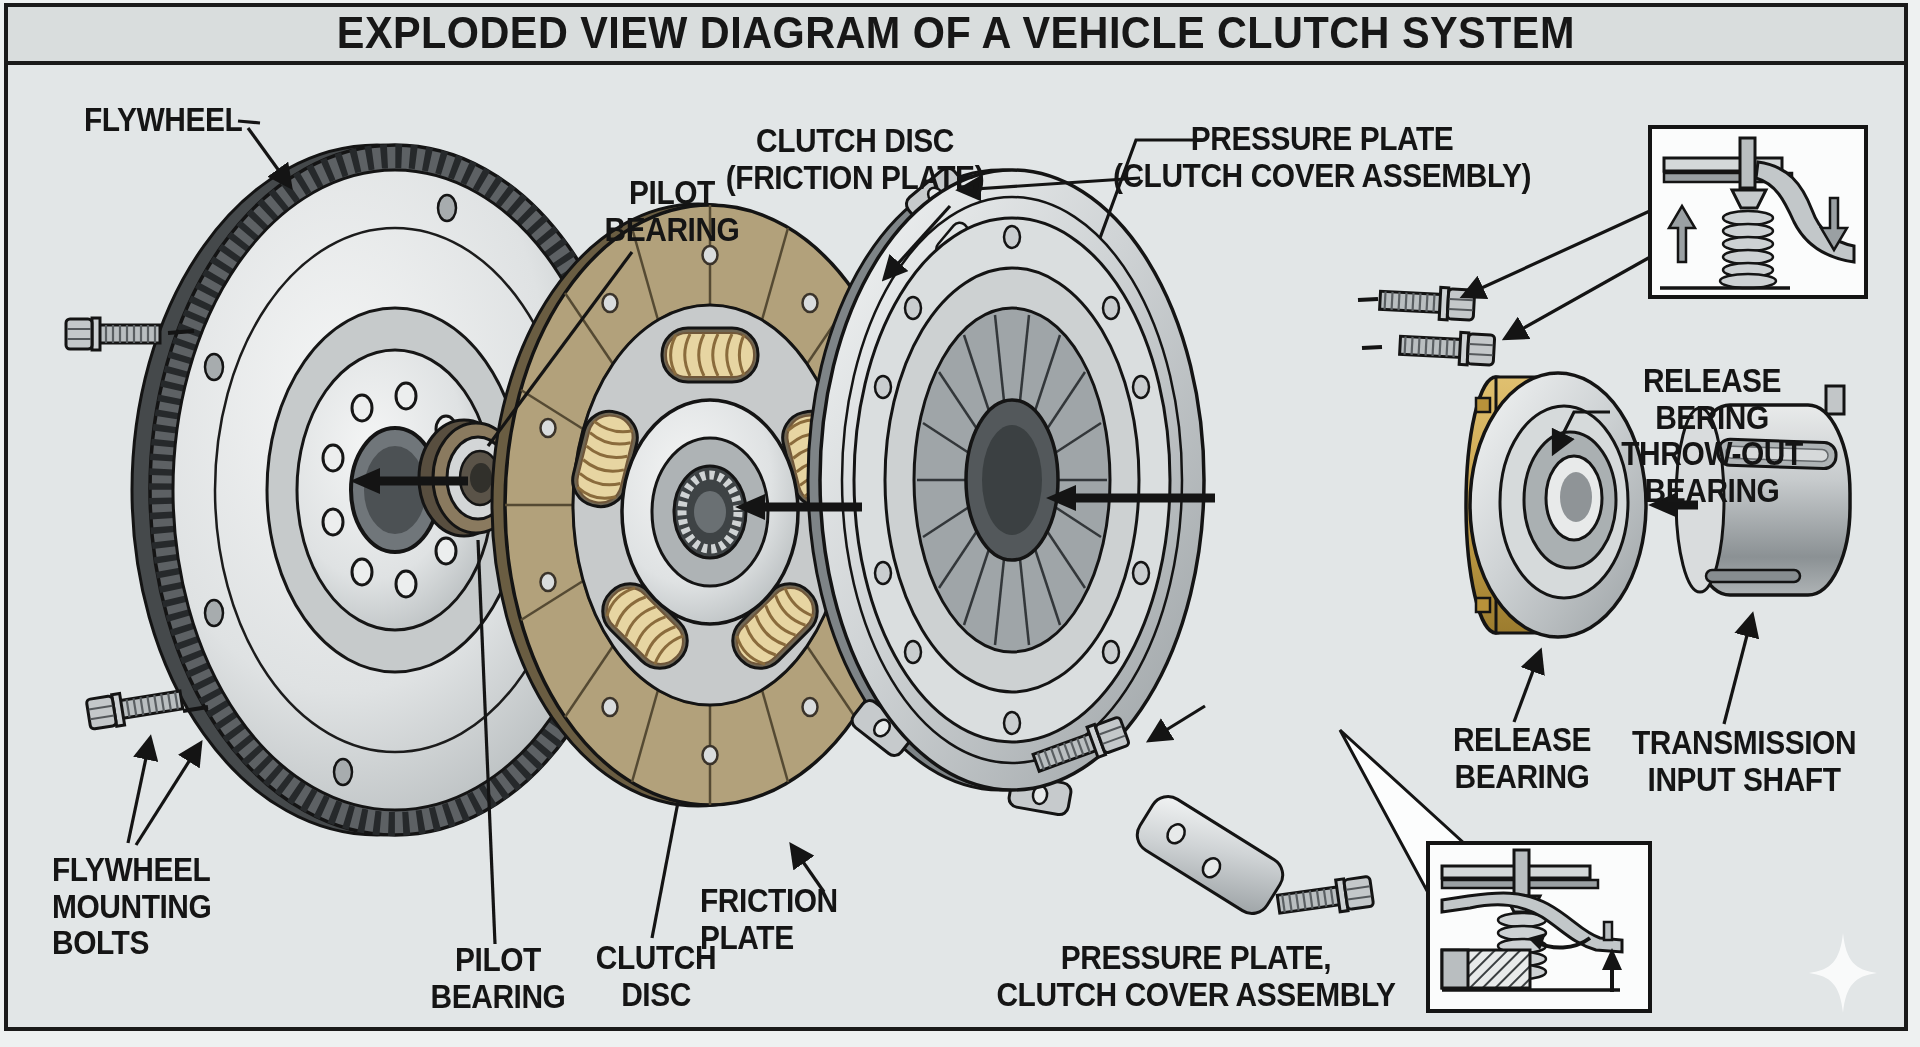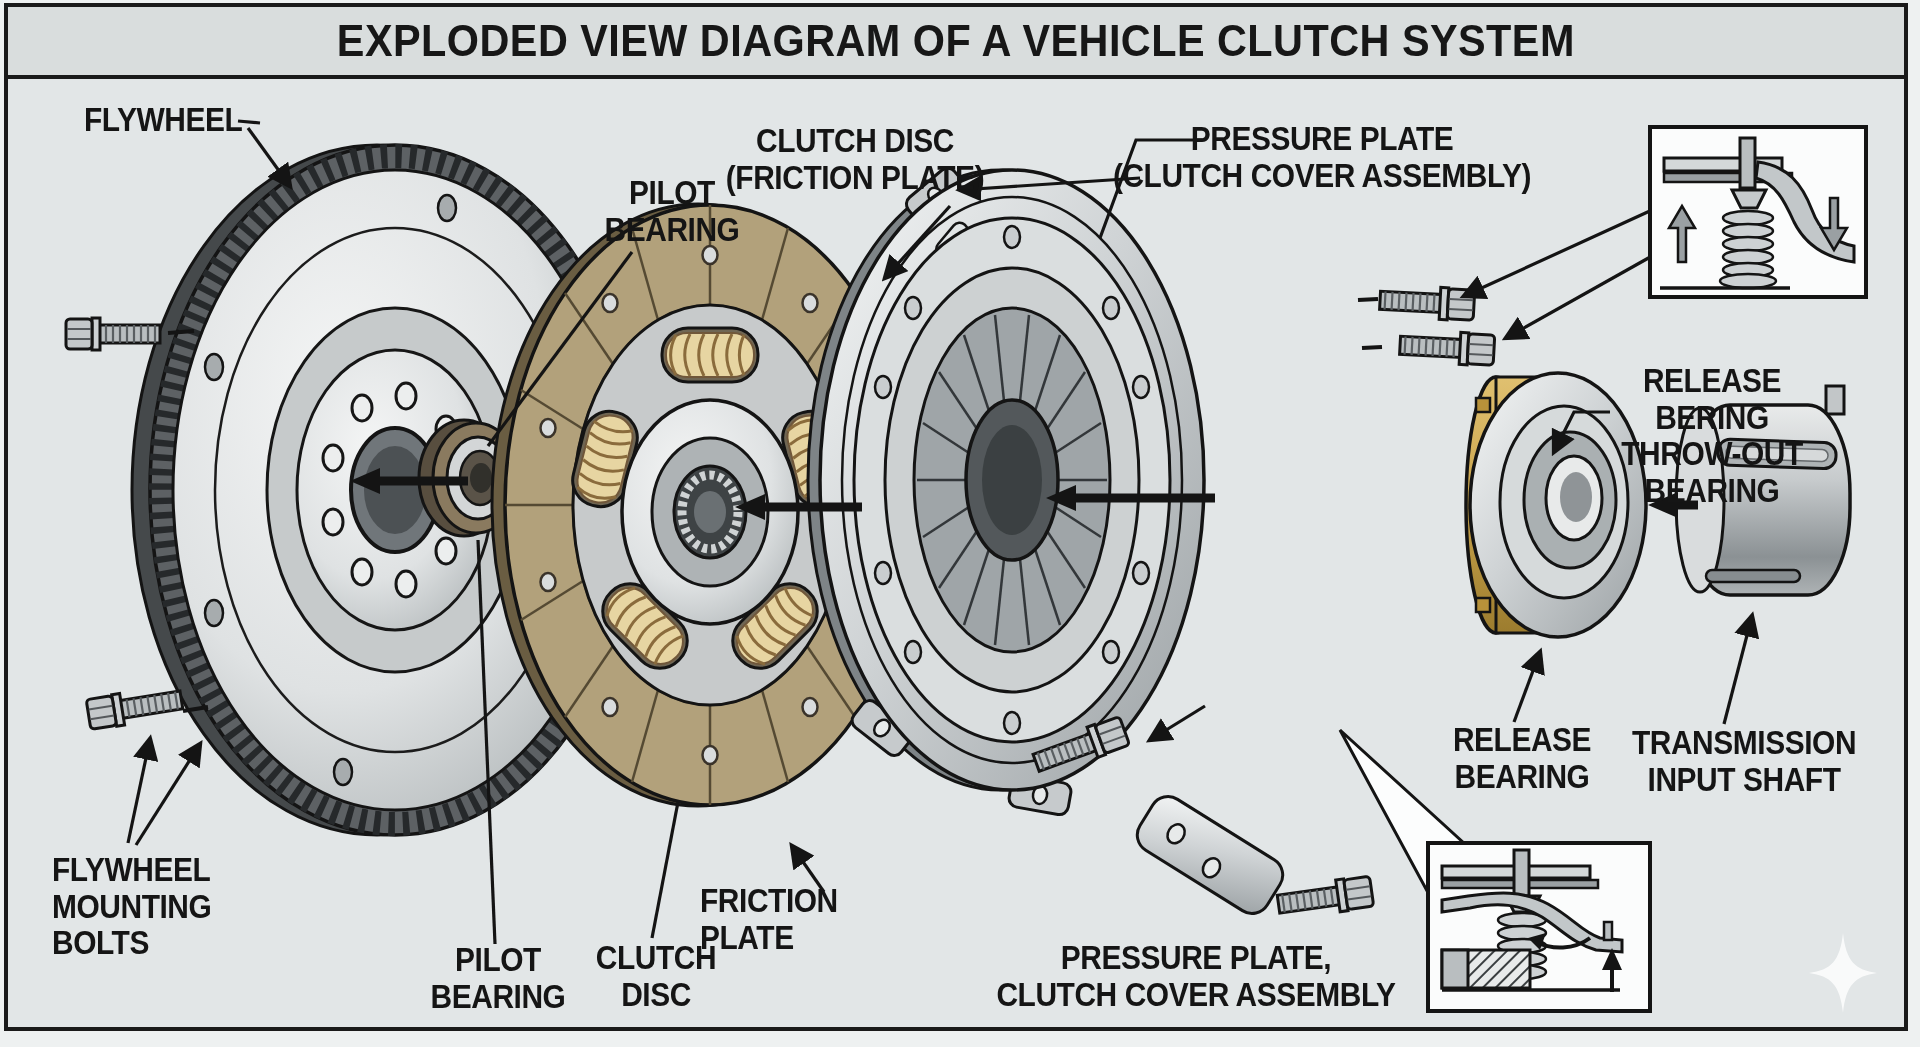--- a/index.html
+++ b/index.html
@@ -1,21 +1,21 @@
 <!DOCTYPE html>
 <html><head>
 <meta charset="utf-8">
 <style>
   html,body{margin:0;padding:0;background:#eef1f1;}
   .canvas{position:relative;width:1920px;height:1047px;background:#eef1f1;overflow:hidden;
           font-family:"Liberation Sans",sans-serif;}
   .diagram-bg{position:absolute;left:4px;top:3px;width:1904px;height:1028px;
               background:#e2e6e7;border:4px solid #1a1a1a;box-sizing:border-box;}
-  .titlebar{position:absolute;left:4px;top:3px;width:1904px;height:76px;background:#d9dddd;
-            border:4px solid #1a1a1a;box-sizing:border-box;display:flex;align-items:center;justify-content:center;}
+  .titlebar{position:absolute;left:4px;top:3px;width:1904px;height:62px;background:#d9dddd;
+            border:4px solid #1a1a1a;box-sizing:border-box;display:flex;align-items:flex-start;justify-content:center;}
   .title{font-size:45px;font-weight:700;color:#171717;letter-spacing:0.5px;transform:scaleX(0.92);white-space:nowrap;}
   svg.art{position:absolute;left:0;top:0;}
   .lbl{position:absolute;font-size:34px;font-weight:700;line-height:1.08;color:#151515;
        white-space:pre-line;letter-spacing:-0.5px;}
   .lbl.center{text-align:center;transform:translateX(-50%) scaleX(0.88);transform-origin:center top;}
   .lbl.left{text-align:left;transform:scaleX(0.88);transform-origin:left top;}
 </style>
 </head>
 <body>
 

